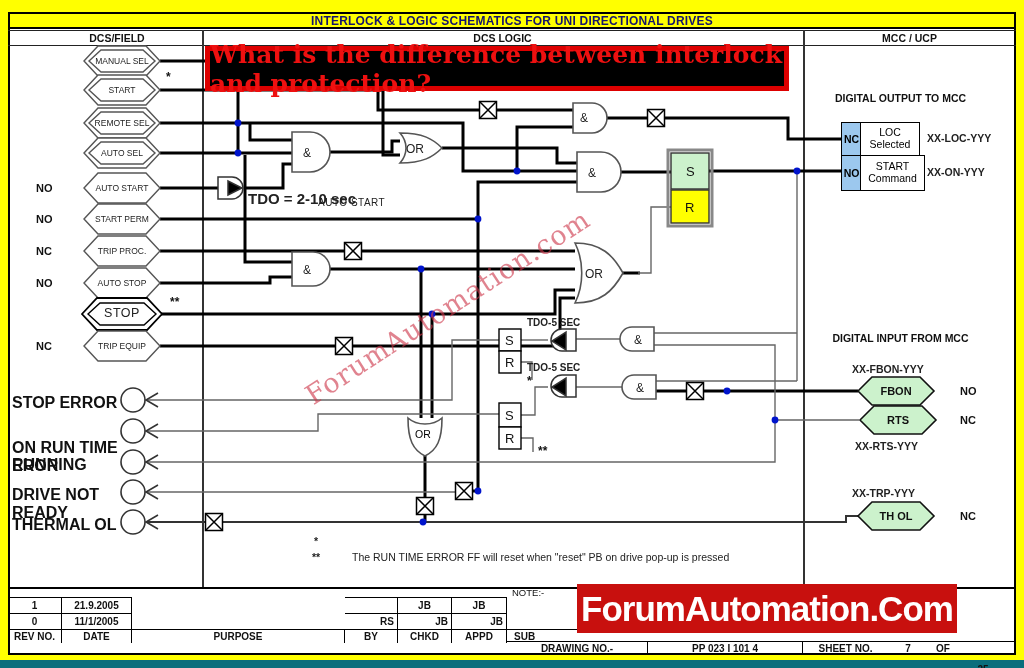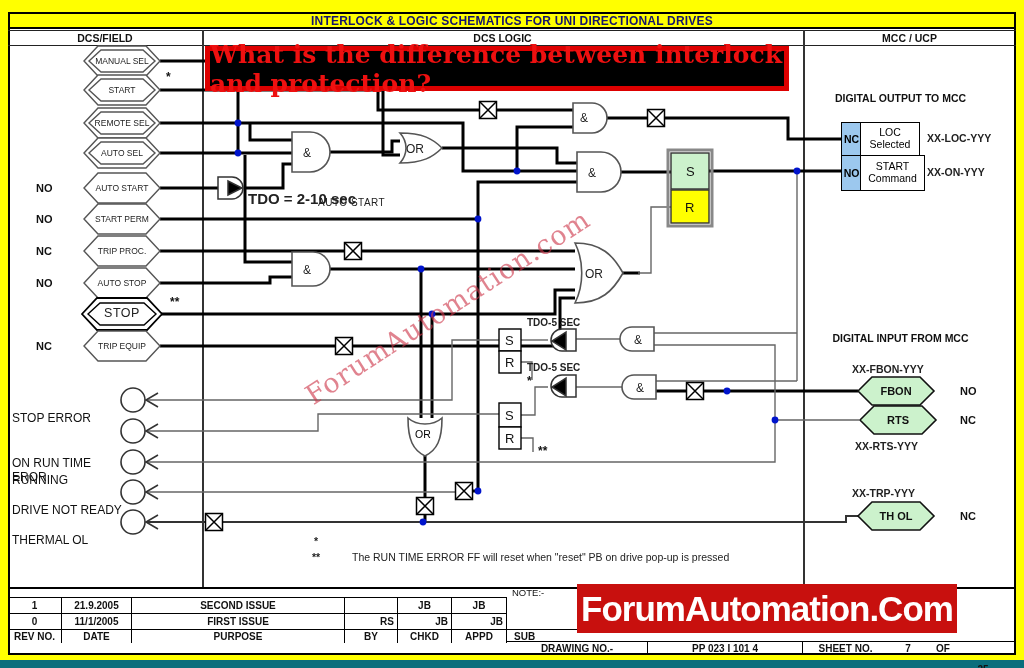--- a/index.html
+++ b/index.html
@@ -16,21 +16,21 @@
   #hdivbottom{position:absolute;left:8px;top:587px;width:1008px;height:1.5px;background:#000;}
   svg{position:absolute;left:0;top:0;}
   .lab{position:absolute;color:#1a1a1a;}
   .hexlabel{width:76px;height:30px;display:flex;align-items:center;justify-content:center;text-align:center;
             font-size:8.5px;line-height:1.05;color:#222;}
   .hexlabel.big{font-size:12.5px;letter-spacing:.5px;}
   .ghex{width:76px;height:28px;display:flex;align-items:center;justify-content:center;font-weight:bold;font-size:11px;color:#111;}
   .contact{position:absolute;left:36px;width:30px;font-weight:bold;font-size:11px;color:#111;}
   .rcontact{position:absolute;width:34px;font-weight:bold;font-size:11px;color:#111;}
   .mark{position:absolute;font-weight:bold;font-size:12px;color:#111;}
-  .statuslab{position:absolute;left:12px;width:112px;font-size:12px;font-weight:normal;color:#111;margin-top:17px;}
+  .statuslab{position:absolute;left:12px;width:112px;font-size:16px;font-weight:bold;color:#111;}
   .seclab{position:absolute;width:205px;text-align:center;font-weight:bold;font-size:10.5px;color:#111;}
   .tag{position:absolute;font-size:10.5px;font-weight:bold;color:#222;}
   .tdolab{position:absolute;font-size:15px;font-weight:bold;color:#222;}
   .gatecaption{position:absolute;font-size:10px;color:#222;letter-spacing:.5px;}
   .note{position:absolute;font-size:10.5px;color:#222;}
   .cellbox{position:absolute;box-sizing:border-box;border:1.5px solid #000;display:flex;align-items:center;justify-content:center;text-align:center;}
   .bluecell{background:#9cc8ee;font-weight:bold;font-size:10.5px;}
   .whitecell{background:#fff;font-size:10.5px;line-height:1.1;}
   #qbanner{position:absolute;left:205px;top:46px;width:584px;height:45px;background:#000000;border:5px solid #dd0000;box-sizing:border-box;
            display:flex;align-items:center;justify-content:center;z-index:6;
@@ -47,21 +47,21 @@
 </style>
 </head>
 <body>
 
 <div id="stage">
   <div id="teal"></div>
   <div id="frame"></div>
 
   <div id="titlebar">INTERLOCK &amp; LOGIC SCHEMATICS FOR UNI DIRECTIONAL DRIVES</div>
   <div id="headband"></div>
-  <div class="colhead" style="left:8px;width:194px;">DCS/FIELD</div>
+  <div class="colhead" style="left:20px;width:194px;">DCS/FIELD</div>
   <div class="colhead" style="left:803px;width:213px;">MCC / UCP</div>
   <div class="colhead" style="left:202px;width:601px;">DCS LOGIC</div>
   <div class="vdiv" style="left:202px;"></div>
   <div class="vdiv" style="left:803px;"></div>
   <div id="hdivbottom"></div>
 
   <svg width="1024" height="668" viewBox="0 0 1024 668">
 
     <g stroke="#000" stroke-width="3" fill="none">
       <path d="M160,61 H378 V110 H479"></path>
@@ -317,27 +317,25 @@
   <div class="tag" style="left:852px;top:487px;">XX-TRP-YYY</div>
   <div class="lab ghex" style="left:858px;top:502px;">TH OL</div>
   <div class="rcontact" style="left:960px;top:510px;">NC</div>
 
   <div class="note" style="left:314px;top:535px;font-weight:bold;">*</div>
   <div class="note" style="left:312px;top:551px;font-weight:bold;">**</div>
   <div class="note" style="left:352px;top:551px;">The RUN TIME ERROR FF will reset when "reset" PB on drive pop-up is pressed</div>
 
   <div class="tb tbl" style="left:8px;top:597px;width:54px;height:16px;">1</div>
   <div class="tb tbl" style="left:62px;top:597px;width:70px;height:16px;">21.9.2005</div>
-  <div class="tb tbl" style="left:132px;top:597px;width:213px;height:16px;">SECOND ISSUE</div>
   <div class="tb tbl" style="left:345px;top:597px;width:53px;height:16px;"></div>
   <div class="tb tbl" style="left:398px;top:597px;width:54px;height:16px;">JB</div>
   <div class="tb tbl" style="left:452px;top:597px;width:55px;height:16px;">JB</div>
   <div class="tb tbl" style="left:8px;top:613px;width:54px;height:16px;">0</div>
   <div class="tb tbl" style="left:62px;top:613px;width:70px;height:16px;">11/1/2005</div>
-  <div class="tb tbl" style="left:132px;top:613px;width:213px;height:16px;">FIRST ISSUE</div>
   <div class="tb tbl" style="left:345px;top:613px;width:53px;height:16px;justify-content:flex-end;padding-right:3px;">RS</div>
   <div class="tb tbl" style="left:398px;top:613px;width:54px;height:16px;justify-content:flex-end;padding-right:3px;">JB</div>
   <div class="tb tbl" style="left:452px;top:613px;width:55px;height:16px;justify-content:flex-end;padding-right:3px;">JB</div>
   <div class="tb tbl" style="left:8px;top:629px;width:54px;height:14px;">REV NO.</div>
   <div class="tb tbl" style="left:62px;top:629px;width:70px;height:14px;">DATE</div>
   <div class="tb tbl" style="left:132px;top:629px;width:213px;height:14px;">PURPOSE</div>
   <div class="tb tbl" style="left:345px;top:629px;width:53px;height:14px;">BY</div>
   <div class="tb tbl" style="left:398px;top:629px;width:54px;height:14px;">CHKD</div>
   <div class="tb tbl" style="left:452px;top:629px;width:55px;height:14px;">APPD</div>
 

